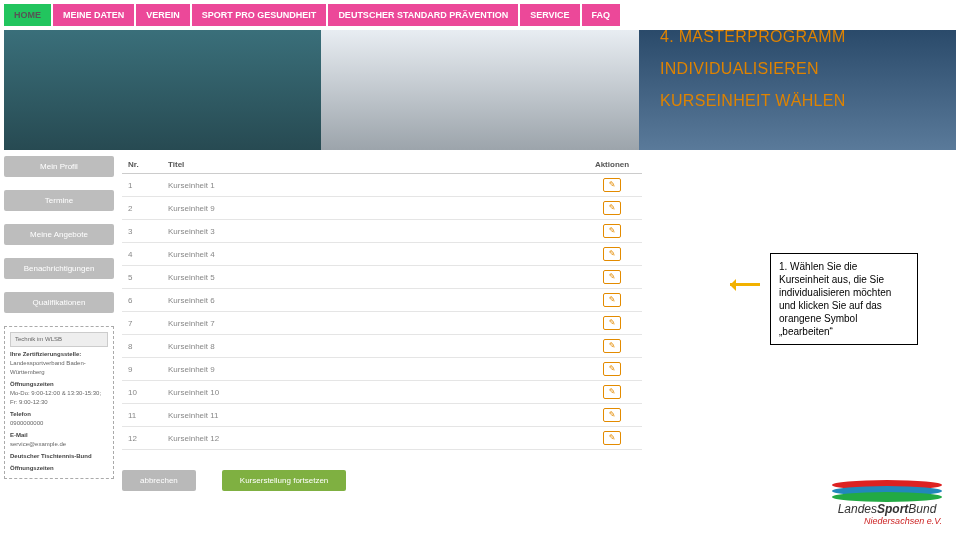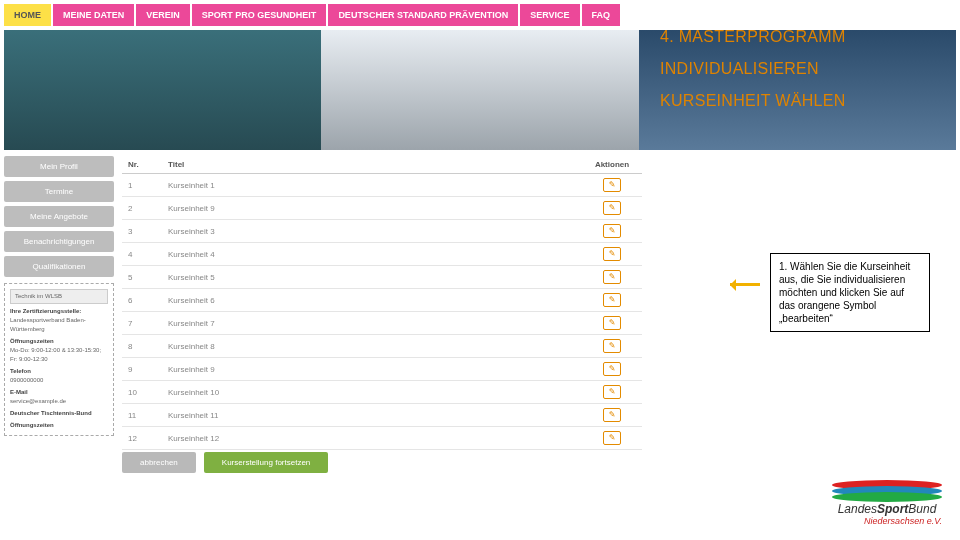--- a/index.html
+++ b/index.html
@@ -1,59 +1,59 @@
 <!DOCTYPE html>
 <html><head>
 <meta charset="utf-8">
 <style>
   * { box-sizing: border-box; margin: 0; padding: 0; }
   body { font-family: Arial, sans-serif; font-size: 10px; background: #fff; width: 960px; height: 540px; position: relative; overflow: hidden; }
 
   .topnav { display: flex; gap: 2px; padding: 4px; }
   .topnav .tab { padding: 6px 10px; background: #ec4899; color: #fff; font-size: 9px; font-weight: bold; cursor: pointer; }
-  .topnav .tab.active { background: #fde047; color: #555; }
+  .topnav .tab.active { background: #22c55e; color: #555; }
 
   .hero { display: flex; gap: 0; padding: 0 4px; height: 120px; position: relative; }
   .logo-box { width: 150px; border: 2px solid #e38b00; border-radius: 6px; background: #fff; margin-right: 6px; display: flex; flex-direction: column; justify-content: center; align-items: center; padding: 6px; }
   .logo-box .top-strip { background: #e38b00; color: #fff; font-size: 5px; padding: 2px 4px; border-radius: 2px; text-align: center; width: 100%; }
   .logo-box .main-title { font-weight: 900; font-size: 13px; line-height: 1; margin-top: 4px; text-align: center; font-family: Arial Black, sans-serif; letter-spacing: -0.5px;}
   .logo-box .sub { font-size: 5px; margin-top: 2px; }
   .logo-box .dosb { font-size: 7px; font-weight: bold; margin-top: 4px; border-top:1px solid #ccc; padding-top:2px;}
   .rings { font-size: 8px; letter-spacing: -2px; }
 
   .hero-img { flex: 1; background: #8899aa; }
   .hero-img.p1 { background: linear-gradient(#3a6f7a,#274a52); }
   .hero-img.p2 { background: linear-gradient(#e8edf2,#9ca4ab); }
   .hero-img.p3 { background: linear-gradient(#2a4a6a,#5a7a9a); }
 
   .slide-titles { position: absolute; left: 660px; top: 28px; }
   .slide-titles div { font-size: 16px; font-weight: normal; color: #df8300; margin-bottom: 14px; letter-spacing: 0.3px; }
 
   .main { display: flex; padding: 6px 0 0 4px; gap: 8px; }
 
   .sidebar { width: 110px; }
-  .sidebar .item { background: #bdbdbd; color: #fff; font-size: 8px; padding: 6px 8px; margin-bottom: 4px; text-align: center; cursor: pointer; border-radius: 2px;}
+  .sidebar .item { background: #bdbdbd; color: #fff; font-size: 8px; padding: 6px 8px; margin-bottom: 13px; text-align: center; cursor: pointer; border-radius: 2px;}
   .cert-box { border: 1px dashed #aaa; padding: 5px; margin-top: 6px; font-size: 6px; color: #666; line-height: 1.5; }
   .cert-box .h { font-weight: bold; color: #444; margin-top: 3px; }
   .cert-box .dd { background: #eee; border: 1px solid #ccc; padding: 2px 4px; margin-bottom: 3px; font-size:6px;}
 
   .content { flex: 1; max-width: 520px; }
   table { width: 100%; border-collapse: collapse; font-size: 8px; }
   th { text-align: left; padding: 4px 6px; color: #555; border-bottom: 1px solid #ccc; }
   td { padding: 4px 6px; border-bottom: 1px solid #e5e5e5; color: #888; filter: blur(0.3px);}
   td:first-child, th:first-child { width: 40px; }
   td:last-child, th:last-child { width: 60px; text-align: center; }
   .edit-btn { display: inline-block; width: 18px; height: 14px; border: 1px solid #e38b00; border-radius: 2px; color: #e38b00; font-size: 8px; line-height: 12px; cursor: pointer; }
 
-  .footer-btns { display: flex; gap: 8px; margin-top: 2px; }
+  .footer-btns { display: flex; gap: 26px; margin-top: 20px; }
   .btn { padding: 6px 18px; border-radius: 2px; font-size: 8px; color: #fff; cursor: pointer; border: none; }
   .btn.cancel { background: #b9b9b9; }
   .btn.continue { background: #7fb041; }
 
-  .callout { position: absolute; left: 770px; top: 253px; width: 160px; border: 1.5px solid #000; padding: 6px 8px; font-size: 10px; line-height: 1.3; background: #fff; }
+  .callout { position: absolute; left: 770px; top: 253px; width: 148px; border: 1.5px solid #000; padding: 6px 8px; font-size: 10px; line-height: 1.3; background: #fff; }
   .arrow { position: absolute; left: 730px; top: 280px; width: 40px; height: 12px; }
   .arrow::before { content:''; position:absolute; left:0; top:3px; width:30px; height:3px; background:#f2b100; }
   .arrow::after { content:''; position:absolute; left:-6px; top:-1px; border:6px solid transparent; border-right-color:#f2b100; }
 
   .lsb-logo { position: absolute; right: 18px; bottom: 14px; text-align: right; }
   .lsb-logo .swoosh { width: 110px; height: 22px; position: relative; margin-left:auto;}
   .lsb-logo .swoosh .a { position:absolute; width:100%; height:10px; border-radius:50%; }
   .lsb-logo .swoosh .a1 { background:#d22; top:0; }
   .lsb-logo .swoosh .a2 { background:#28b; top:6px; }
   .lsb-logo .swoosh .a3 { background:#2a4; top:12px; }

